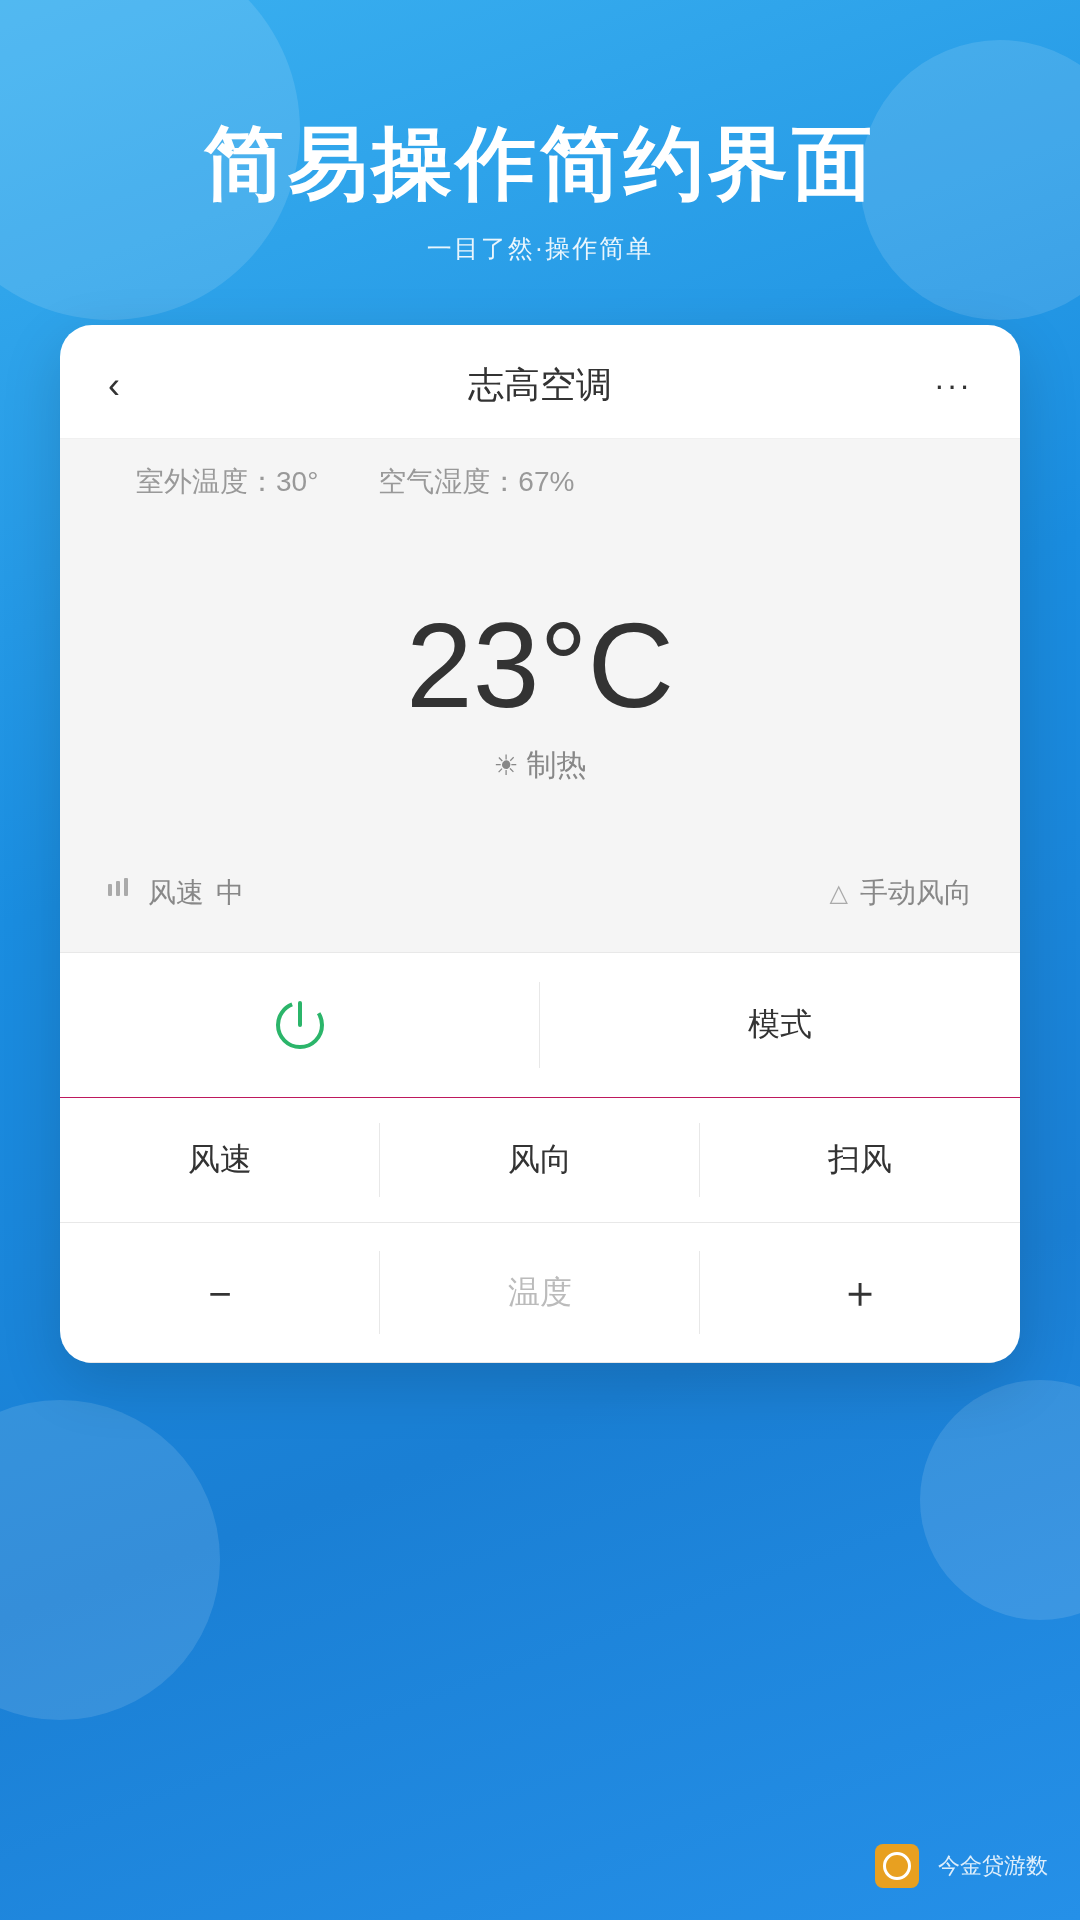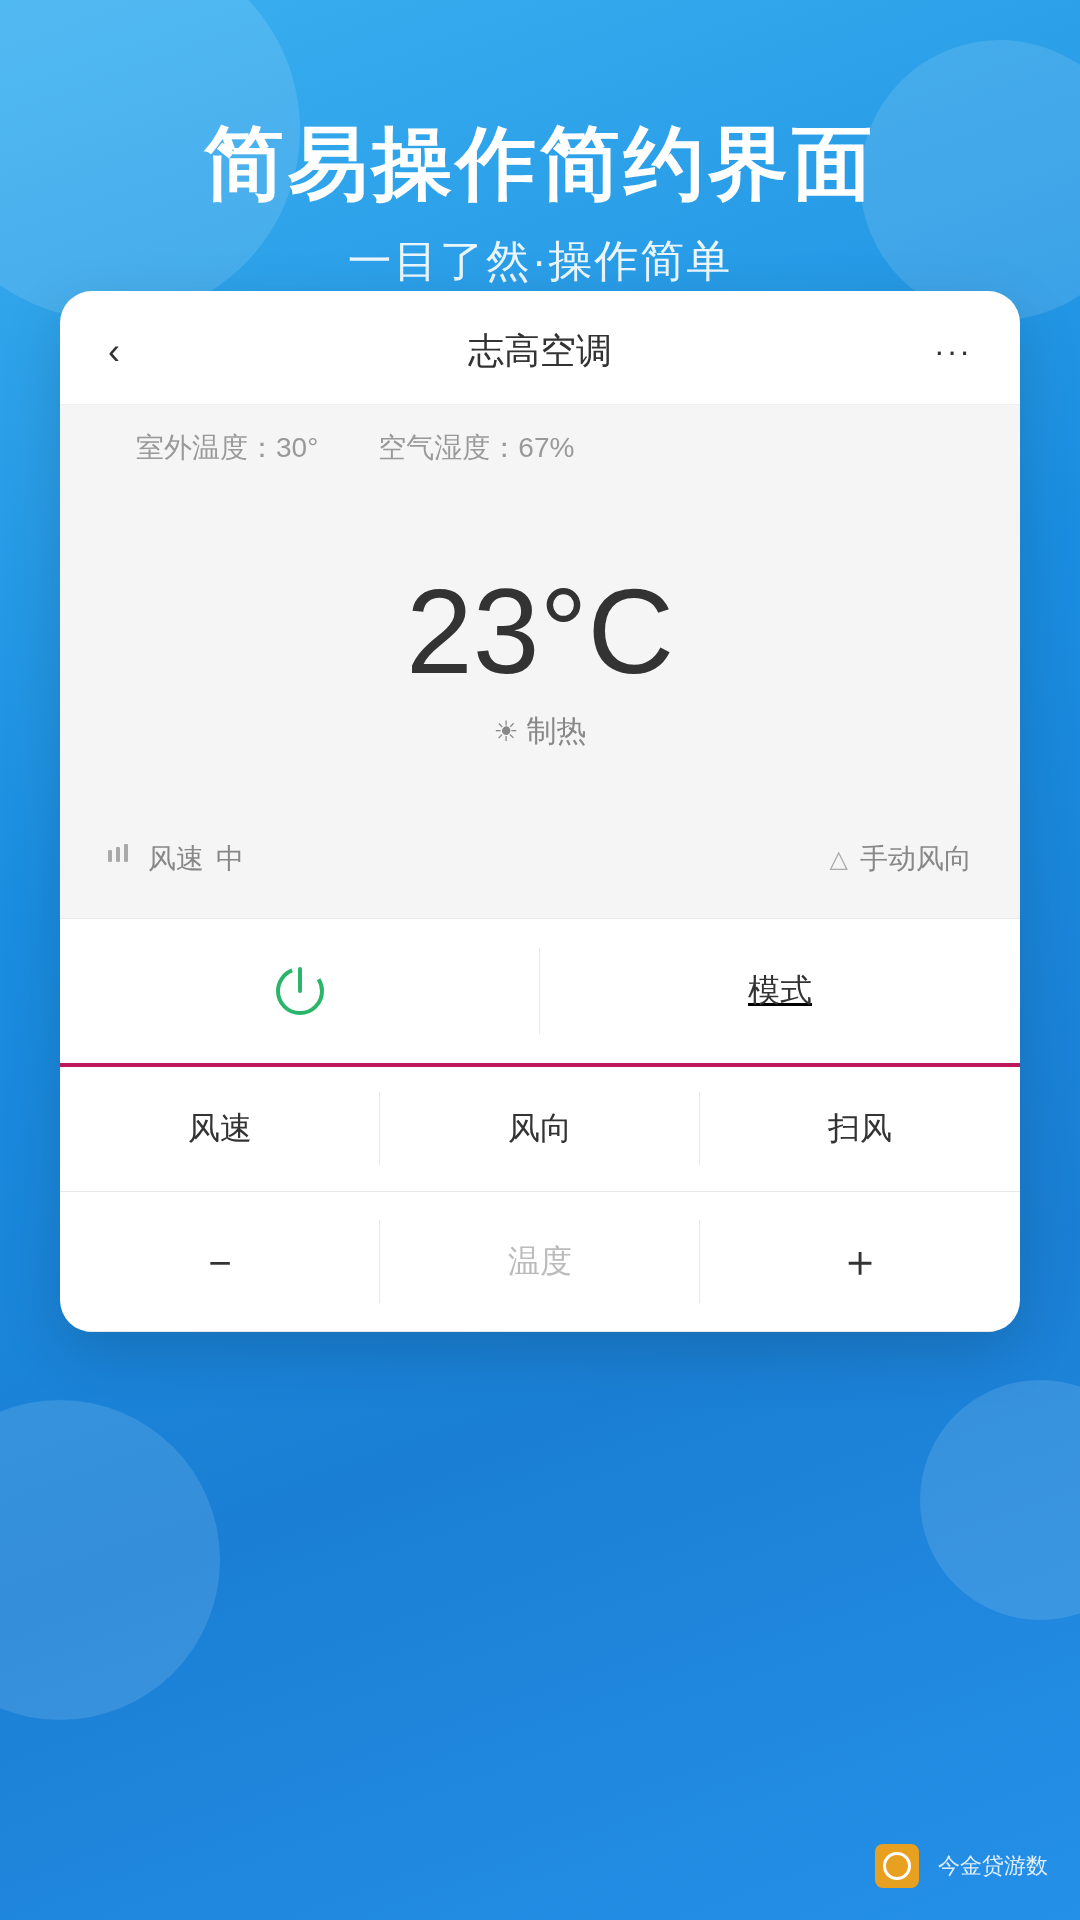--- a/index.html
+++ b/index.html
@@ -34,33 +34,34 @@
     }
     .circle-br {
       width: 240px; height: 240px;
       bottom: 300px; right: -80px;
     }
 
     
     .hero {
       text-align: center;
       padding-top: 120px;
+      padding-bottom: 60px;
       position: relative;
       z-index: 2;
     }
     .hero-title {
       font-size: 80px;
       font-weight: 700;
       color: #ffffff;
       letter-spacing: 4px;
       line-height: 1.1;
       margin-bottom: 24px;
     }
     .hero-subtitle {
-      font-size: 44px;
+      font-size: 25px;
       color: rgba(255,255,255,0.9);
       letter-spacing: 2px;
     }
 
     
     .card {
       position: relative;
       z-index: 3;
       background: #ffffff;
       border-radius: 32px;
@@ -162,22 +163,21 @@
 
     
     .control-grid {
       display: grid;
     }
 
     
     .row-power-mode {
       display: grid;
       grid-template-columns: 1fr 1fr;
-      border-bottom: 4px solid #be185d;
-      text-decoration: underline;
+      border-bottom: 1px solid #be185d;
     }
 
     
     .row-wind {
       display: grid;
       grid-template-columns: 1fr 1fr 1fr;
       border-bottom: 1px solid #e8e8e8;
     }
 
     

